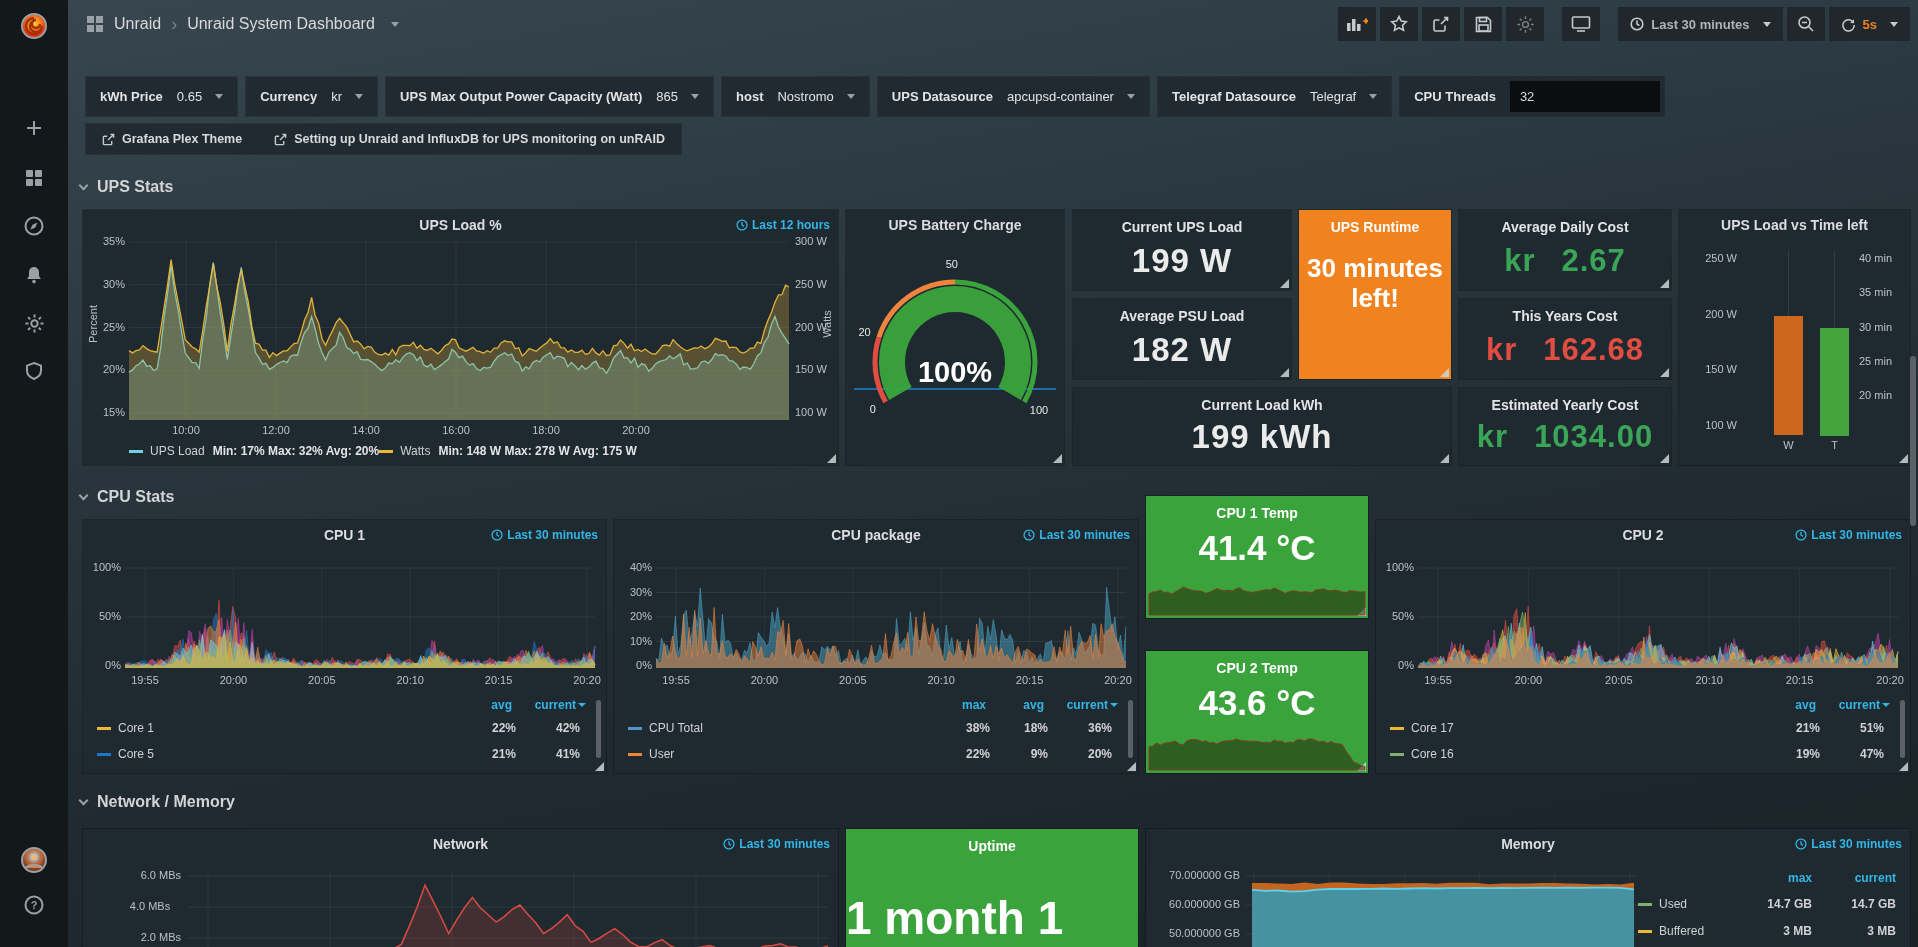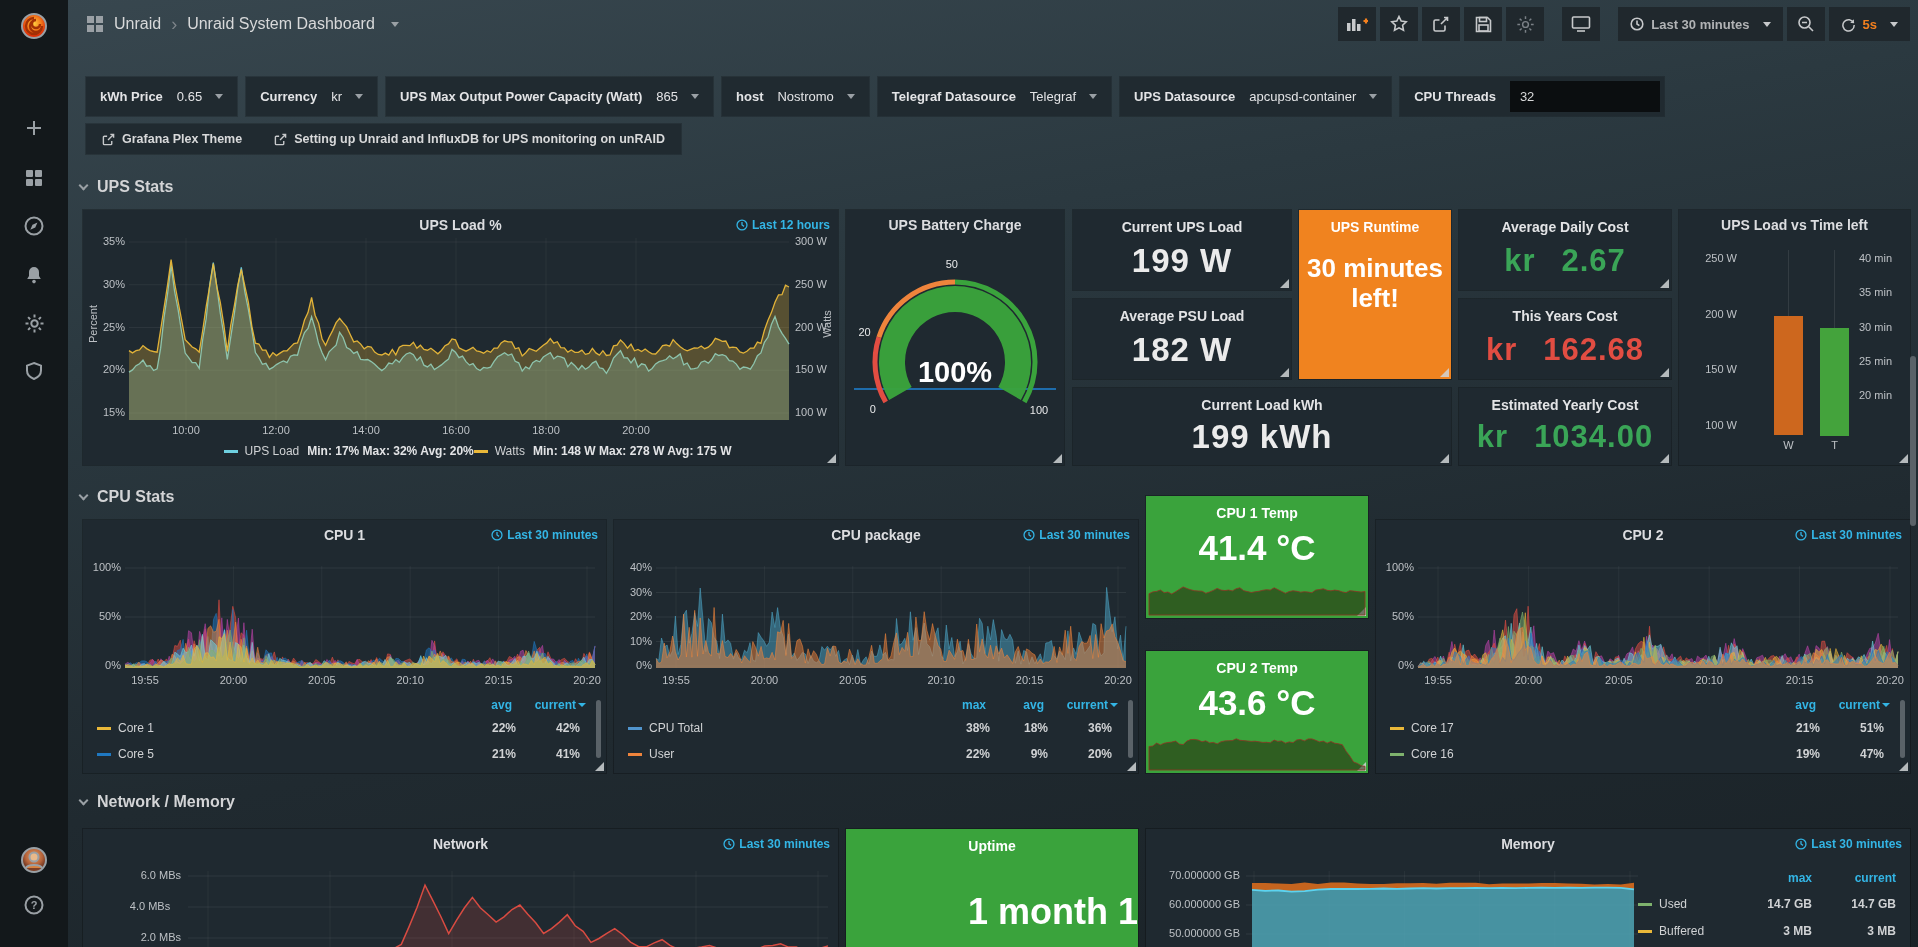--- a/index.html
+++ b/index.html
@@ -236,30 +236,30 @@
         </span>
     </div>
     <div class="varbox">
       <span class="varlabel">host</span>
       <span class="varval">
           <span>Nostromo</span>
           <span class="caret"></span>
         </span>
     </div>
     <div class="varbox">
+      <span class="varlabel">UPS Datasource</span>
+      <span class="varval">
+          <span>apcupsd-container</span>
+          <span class="caret"></span>
+        </span>
+    </div>
+    <div class="varbox">
       <span class="varlabel">Telegraf Datasource</span>
       <span class="varval">
           <span>Telegraf</span>
-          <span class="caret"></span>
-        </span>
-    </div>
-    <div class="varbox">
-      <span class="varlabel">UPS Datasource</span>
-      <span class="varval">
-          <span>apcupsd-container</span>
           <span class="caret"></span>
         </span>
     </div>
     <div class="varbox" style="padding-right:4px">
       <span class="varlabel">CPU Threads</span>
       <input class="varinput" value="32" style="">
     </div>
   </div>
 
   <div class="linkrow">
@@ -294,21 +294,21 @@
     <div class="ptitle">UPS Load %</div>
     <div class="tlink">
       <svg width="12" height="12" viewBox="0 0 14 14">
           <circle cx="7" cy="7" r="5.8"></circle>
           <path d="M7 3.5V7l2.4 1.6"></path>
         </svg>
       <span>Last 12 hours</span>
     </div>
     <div class="vlabel" style="left:-50px;top:108px">Percent</div>
     <div class="vlabel" style="left:684px;top:108px">Watts</div>
-    <div class="legend-row" style="position:absolute;left:46px;right:12px;bottom:7px;justify-content:center">
+    <div class="legend-row" style="position:absolute;left:46px;right:12px;bottom:7px;justify-content:flex-start">
       <span style="display:flex;align-items:center">
           <span class="swatch" style="background: rgb(110, 208, 224);"></span>
           <span class="lname">UPS Load</span>
           <span class="lstats">Min: 17%  Max: 32%  Avg: 20%</span>
         </span>
       <span style="display:flex;align-items:center">
           <span class="swatch" style="background: rgb(234, 184, 57);"></span>
           <span class="lname">Watts</span>
           <span class="lstats">Min: 148 W  Max: 278 W  Avg: 175 W</span>
         </span>
@@ -675,21 +675,21 @@
         <path d="M0.0 78.4L7.9 80.3L15.8 81.6L23.7 83.9L31.6 83.2L39.5 80.4L47.4 78.6L55.3 79.6L63.2 80.3L71.1 84.3L79.0 80.7L86.9 78.1L94.8 77.5L102.7 78.2L110.6 80.2L118.5 82.4L126.4 80.5L134.3 84.2L142.2 85.1L150.1 83.3L158.0 81.5L165.9 80.5L173.8 80.3L181.7 82.4L189.6 81.7L197.5 81.5L205.4 77.8L213.3 73.4L221.2 55.4L229.1 36.3L237.0 14.1L244.9 29.6L252.8 45.5L260.7 62.6L268.6 49.2L276.5 36.8L284.4 26.4L292.3 36.8L300.2 43.7L308.1 51.1L316.0 45.8L324.0 38.5L331.9 34.0L339.8 43.3L347.7 51.8L355.6 62.4L363.5 57.6L371.4 51.1L379.3 43.7L387.2 54.8L395.1 60.4L403.0 71.4L410.9 67.5L418.8 62.4L426.7 57.7L434.6 63.5L442.5 71.1L450.4 75.5L458.3 75.8L466.2 71.9L474.1 68.7L482.0 74.4L489.9 78.2L497.8 80.1L505.7 77.2L513.6 76.0L521.5 74.5L529.4 77.1L537.3 78.8L545.2 81.1L553.1 80.4L561.0 80.0L568.9 78.2L576.8 74.9L584.7 74.5L592.6 72.7L600.5 76.1L608.4 76.1L616.3 79.6L624.2 77.6L632.1 77.3L640.0 74.9L640 200L0 200Z" fill="#e24d42" opacity="0.18"></path>
         <path d="M0.0 78.4L7.9 80.3L15.8 81.6L23.7 83.9L31.6 83.2L39.5 80.4L47.4 78.6L55.3 79.6L63.2 80.3L71.1 84.3L79.0 80.7L86.9 78.1L94.8 77.5L102.7 78.2L110.6 80.2L118.5 82.4L126.4 80.5L134.3 84.2L142.2 85.1L150.1 83.3L158.0 81.5L165.9 80.5L173.8 80.3L181.7 82.4L189.6 81.7L197.5 81.5L205.4 77.8L213.3 73.4L221.2 55.4L229.1 36.3L237.0 14.1L244.9 29.6L252.8 45.5L260.7 62.6L268.6 49.2L276.5 36.8L284.4 26.4L292.3 36.8L300.2 43.7L308.1 51.1L316.0 45.8L324.0 38.5L331.9 34.0L339.8 43.3L347.7 51.8L355.6 62.4L363.5 57.6L371.4 51.1L379.3 43.7L387.2 54.8L395.1 60.4L403.0 71.4L410.9 67.5L418.8 62.4L426.7 57.7L434.6 63.5L442.5 71.1L450.4 75.5L458.3 75.8L466.2 71.9L474.1 68.7L482.0 74.4L489.9 78.2L497.8 80.1L505.7 77.2L513.6 76.0L521.5 74.5L529.4 77.1L537.3 78.8L545.2 81.1L553.1 80.4L561.0 80.0L568.9 78.2L576.8 74.9L584.7 74.5L592.6 72.7L600.5 76.1L608.4 76.1L616.3 79.6L624.2 77.6L632.1 77.3L640.0 74.9" fill="none" stroke="#e24d42" stroke-width="1.5" opacity="0.95"></path>
       </svg>
       <div class="tick" style="left: 36px; top: 40px; width: 62px; text-align: right;">6.0 MBs</div>
       <div class="tick" style="left: 36px; top: 71px; width: 62px; text-align: center;">4.0 MBs</div>
       <div class="tick" style="left: 36px; top: 102px; width: 62px; text-align: right;">2.0 MBs</div>
     </div>
 
   <div class="panel green-panel" style="left:846px;top:829px;width:292px;height:250px">
     <div class="stat-title" style="color:#fff">Uptime</div>
-    <div style="position:absolute;top:62px;left:0;right:0;text-align:right;font-size:36px;font-weight:bold;color:#fff;white-space:nowrap">1 month 1</div>
+    <div style="position:absolute;top:62px;left:0;right:0;text-align:left;font-size:46px;font-weight:bold;color:#fff;white-space:nowrap">1 month 1</div>
   </div>
 
   <div class="panel" id="p_mem" style="left:1146px;top:829px;width:764px;height:250px">
     <div class="ptitle">Memory</div>
     <div class="tlink">
         <svg width="12" height="12" viewBox="0 0 14 14">
           <circle cx="7" cy="7" r="5.8"></circle>
           <path d="M7 3.5V7l2.4 1.6"></path>
         </svg>
         <span>Last 30 minutes</span>

